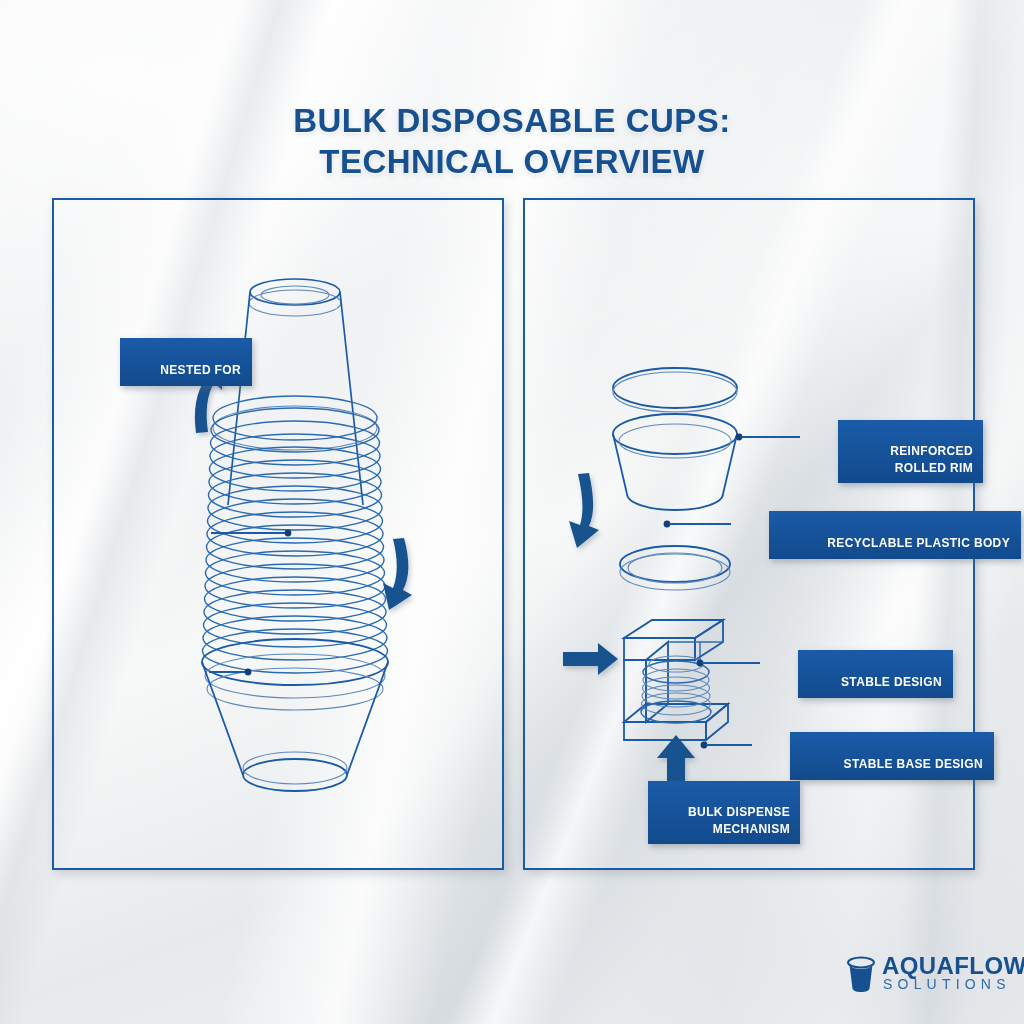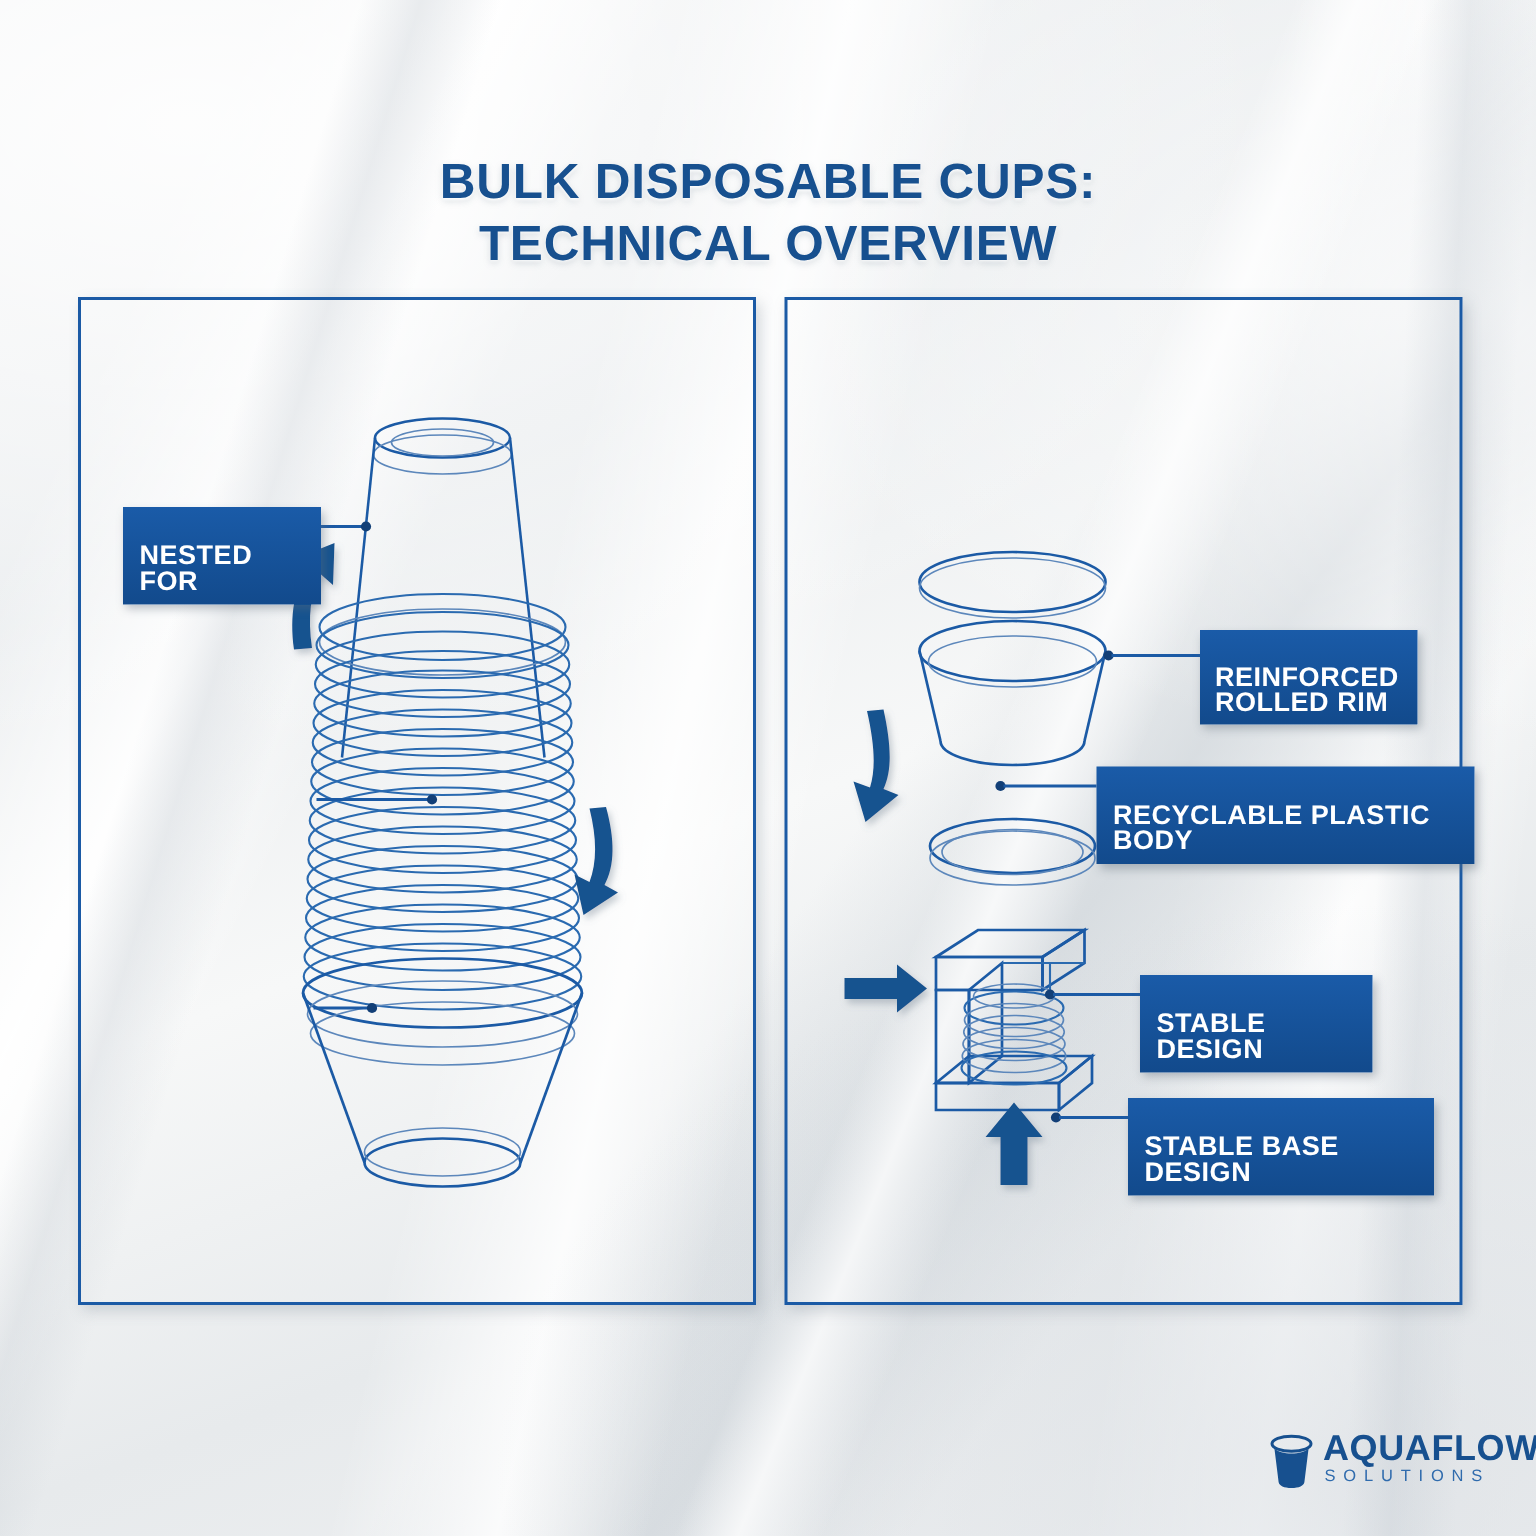--- a/index.html
+++ b/index.html
@@ -45,44 +45,45 @@
   .panel{
     position:absolute;border:2px solid #1b5aa5;background:transparent;
     box-shadow:3px 4px 9px rgba(120,133,146,.30);
   }
   #panel-left{left:52px;top:198px;width:448px;height:668px;}
   #panel-right{left:523px;top:198px;width:448px;height:668px;}
 
   
   .label{
     position:absolute;background:linear-gradient(180deg,#1a5ba8 0%,#124a8c 100%);
-    color:#ffffff;font-weight:bold;font-size:18px;letter-spacing:.35px;
-    line-height:17px;text-align:left;padding:6px 10px;
+    color:#ffffff;font-weight:bold;font-size:12px;letter-spacing:.35px;
+    line-height:17px;text-align:right;padding:6px 10px;
     box-shadow:2px 3px 6px rgba(95,110,125,.42);
     white-space:pre-line;
+    margin-left:38px;
   }
   .label.one{padding:7px 11px;}
 
   
   svg.overlay{position:absolute;left:0;top:0;width:1024px;height:1024px;overflow:visible;}
   .ln{stroke:#1b5aa5;stroke-width:2;fill:none;}
   .dot{fill:#123f77;}
   .art{stroke:#1b5aa5;fill:none;}
   .art-thin{stroke:#5c87bb;fill:none;stroke-width:1.1;}
   .art-mid{stroke:#2a6ab0;fill:none;stroke-width:1.4;}
   .arrow{fill:#17528f;}
 
   
   .logo{position:absolute;left:846px;top:955px;width:150px;height:46px;}
   .logo-name{
     position:absolute;left:36px;top:0px;color:#17508f;font-weight:bold;
     font-size:24px;letter-spacing:.4px;line-height:22px;
   }
   .logo-sub{
-    position:absolute;left:37px;top:23px;color:#2f6bad;font-size:11px;
+    position:absolute;left:37px;top:23px;color:#2f6bad;font-size:14px;
     letter-spacing:5.2px;line-height:12px;font-weight:normal;
   }
 </style>
 </head>
 <body>
 
 <div id="stage">
 
   <div class="bg"></div>
   <div class="bg2"></div>
@@ -267,20 +268,24 @@
   </div>
 
   <div class="label one" style="left:731px;top:511px;width:230px;">
     <span>RECYCLABLE PLASTIC BODY</span>
   </div>
 
   <div class="label one" style="left:752px;top:732px;width:182px;">
     <span>STABLE BASE DESIGN</span>
   </div>
 
+  <div class="label" style="left:610px;top:781px;width:132px;">
+    <span>BULK DISPENSE
+MECHANISM</span>
+  </div>
 
   <div class="logo">
     <svg width="30" height="40" viewBox="0 0 30 40">
       <ellipse cx="15" cy="7.5" rx="13" ry="5" fill="none" stroke="#17508f" stroke-width="2"></ellipse>
       <path d="M3.6,10.5 L6.4,33 C6.8,35.6 10,37 15,37 C20,37 23.2,35.6 23.6,33 L26.4,10.5
                C24.2,13 19.8,14 15,14 C10.2,14 5.8,13 3.6,10.5 Z" fill="#17508f"></path>
     </svg>
     <div class="logo-name">AQUAFLOW</div>
     <div class="logo-sub">SOLUTIONS</div>
   </div>

